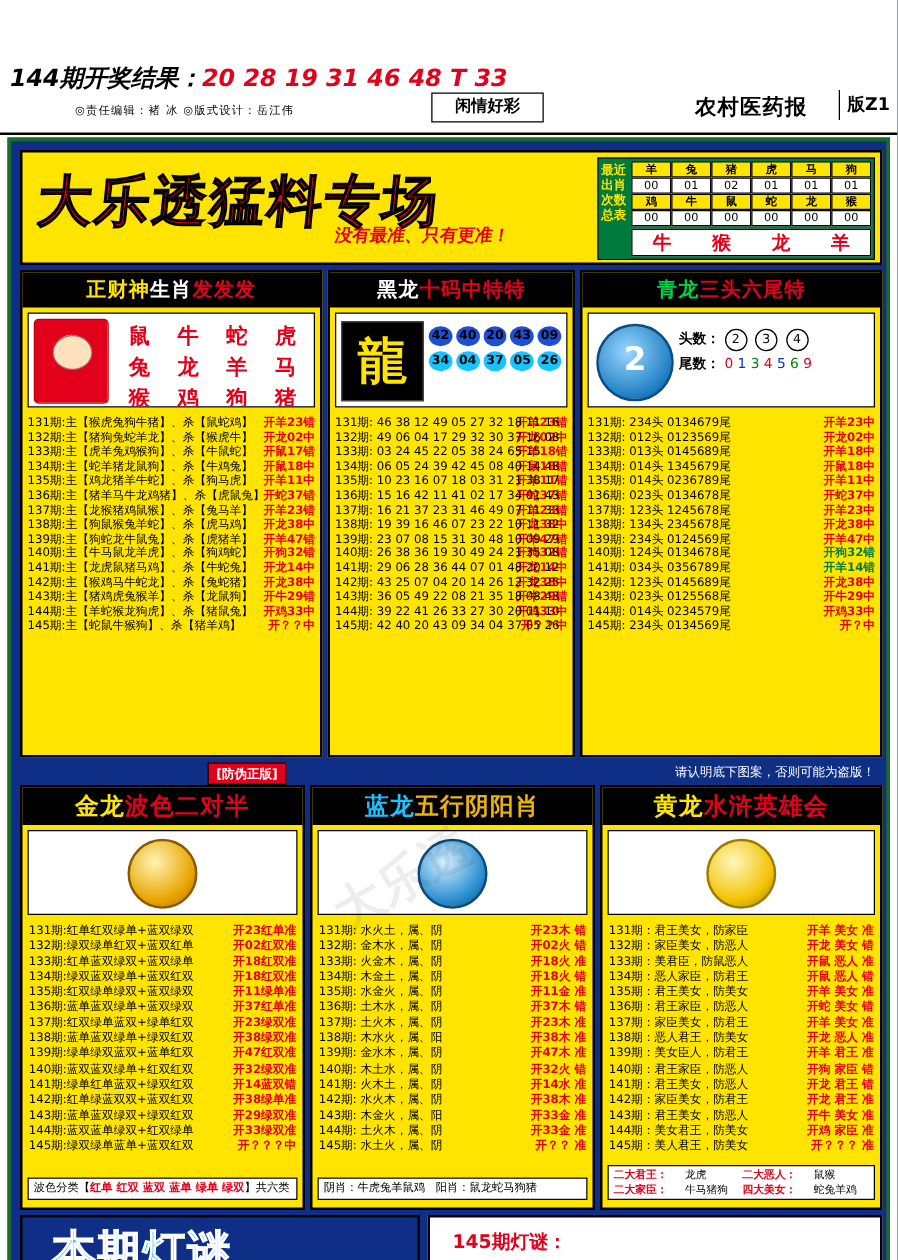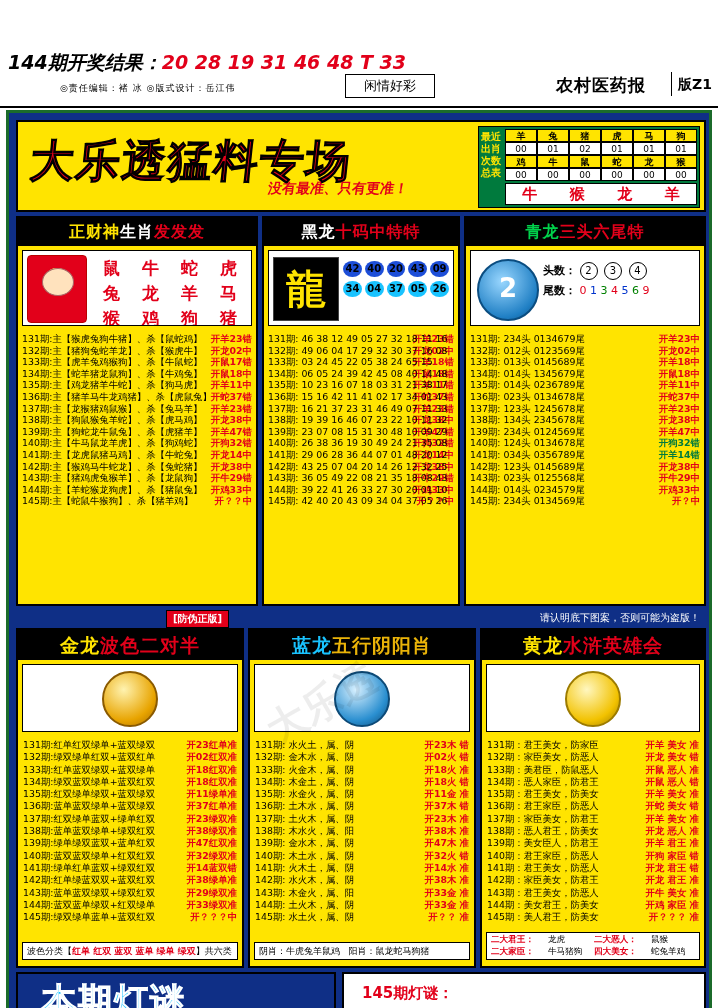--- a/index.html
+++ b/index.html
@@ -19,21 +19,21 @@
     letter-spacing:0px;
   }
   .result-line .red{color:#e2001a;}
   .credits{
     position:absolute;left:60px;top:34px;font-size:9px;color:#000;
     letter-spacing:1px;
   }
   .badge-xq{
     position:absolute;left:345px;top:26px;width:88px;height:22px;
     border:1px solid #000;background:#fff;
-    font-size:13px;font-weight:normal;text-align:center;line-height:22px;
+    font-size:13px;font-weight:bold;text-align:center;line-height:22px;
   }
   .paper-name{
     position:absolute;right:72px;top:26px;font-size:17px;font-weight:bold;
     color:#000;letter-spacing:1px;
   }
   .issue-badge{
     position:absolute;right:6px;top:24px;font-size:14px;font-weight:bold;
     border-left:1px solid #000;padding-left:6px;line-height:24px;
   }
 

